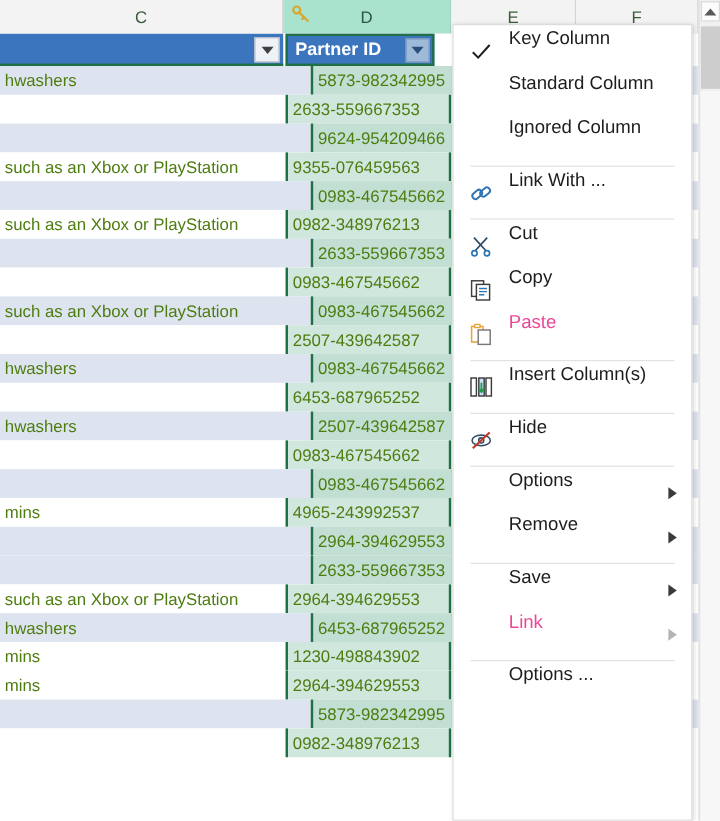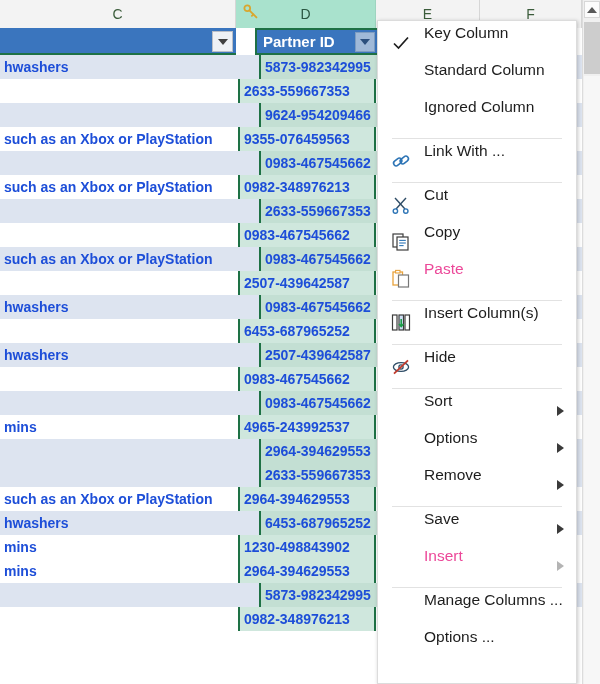--- a/index.html
+++ b/index.html
@@ -39,23 +39,23 @@
     position: absolute; top: 28px; left: 0; width: 582px; bottom: 0;
     background: #fff; overflow: hidden;
   }
   .row { position: relative; width: 100%; height: 24px; }
   .row.alt { background: #dde4f0; }
   .row.plain { background: #ffffff; }
 
   .cell {
     position: absolute; top: 0; height: 24px;
     display: flex; align-items: center;
-    font-size: 14px; color: #1d4ed8;
+    font-size: 14px; color: #4d7c0f;
     padding: 0 4px;
-    white-space: nowrap; overflow: hidden; font-weight: bold;
+    white-space: nowrap; overflow: hidden;
   }
   .cell.c { left: 0; width: 236px; }
   .cell.d {
     left: 238px; width: 138px;
     background: #cfe7dd;
     border-left: 2px solid #1e7145;
     border-right: 2px solid #1e7145;
   }
   .cell.d.striped { background: #c3dfd3; margin-left: 21px; }
 
@@ -71,21 +71,21 @@
     background: #eef1f5; border: 1px solid #b9bec7;
     display: flex; align-items: center; justify-content: center;
   }
   .hdr-d {
     position: absolute; left: 238px; top: 0; width: 124px; height: 27px;
     background: #3a75be;
     border-left: 2px solid #1e7145;
     border-right: 2px solid #1e7145;
     border-bottom: 2px solid #1e7145;
     border-top: 2px solid #1e7145;
-    display: flex; align-items: center; margin-left: 17px;
+    display: flex; align-items: center;
   }
   .hdr-d .lbl {
     color: #ffffff; font-weight: bold; font-size: 15px;
     padding-left: 6px;
   }
   .hdr-d .fbtn {
     position: absolute; right: 2px; top: 2px; width: 20px; height: 20px;
     background: #9fb9d8; border: 1px solid #7d9cc0;
     display: flex; align-items: center; justify-content: center;
   }
@@ -378,42 +378,35 @@
               <ellipse cx="10" cy="10" rx="7.6" ry="4.4"></ellipse>
               <circle cx="10" cy="10" r="2.1"></circle>
             </g>
             <line x1="3" y1="16.6" x2="17" y2="3.4" stroke="#c0392b" stroke-width="1.8"></line>
           </svg>
         </span>
         <span>Hide</span>
       </div>
       <div class="sep"></div>
       <div class="mi">
-        <span>Sort</span>
-        <span class="arrow"></span>
-      </div>
-      <div class="mi">
         <span>Options</span>
         <span class="arrow"></span>
       </div>
       <div class="mi">
         <span>Remove</span>
         <span class="arrow"></span>
       </div>
       <div class="sep"></div>
       <div class="mi">
         <span>Save</span>
         <span class="arrow"></span>
       </div>
       <div class="mi disabled">
-        <span>Insert</span>
+        <span>Link</span>
         <span class="arrow"></span>
       </div>
       <div class="sep"></div>
       <div class="mi">
-        <span>Manage Columns ...</span>
-      </div>
-      <div class="mi">
         <span>Options ...</span>
       </div>
     </div>
 
 </div>
 
 </body></html>

